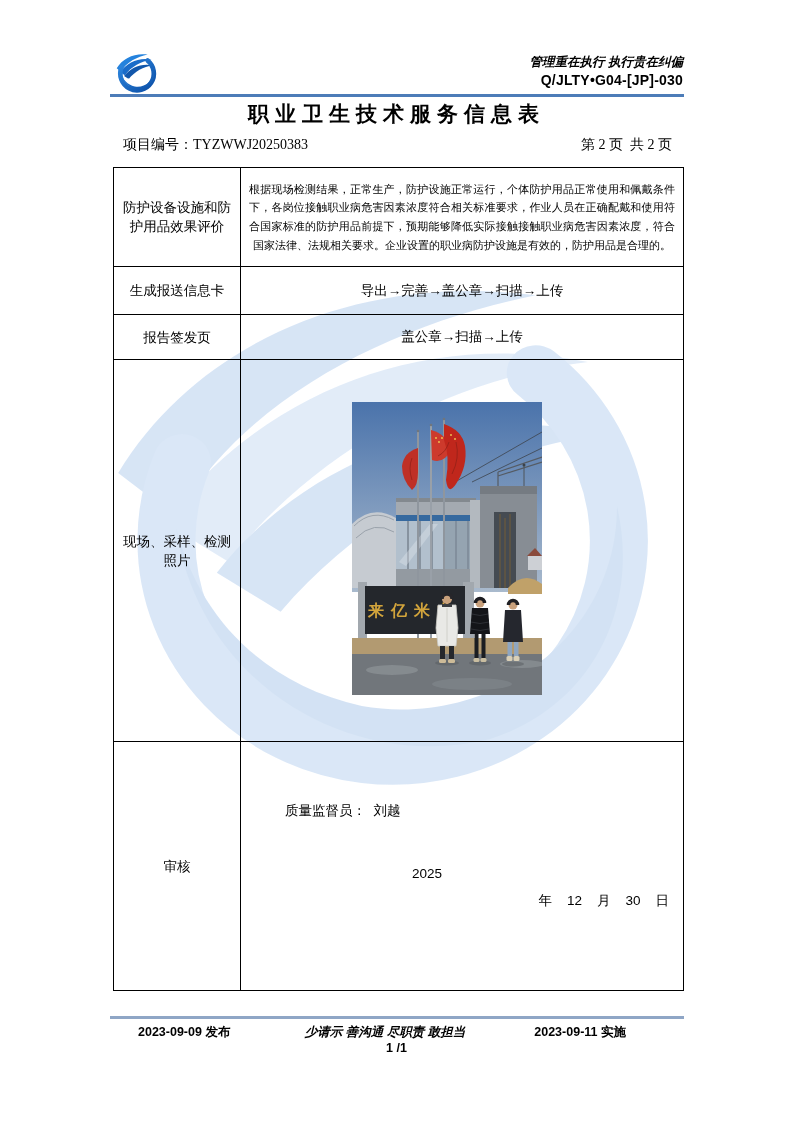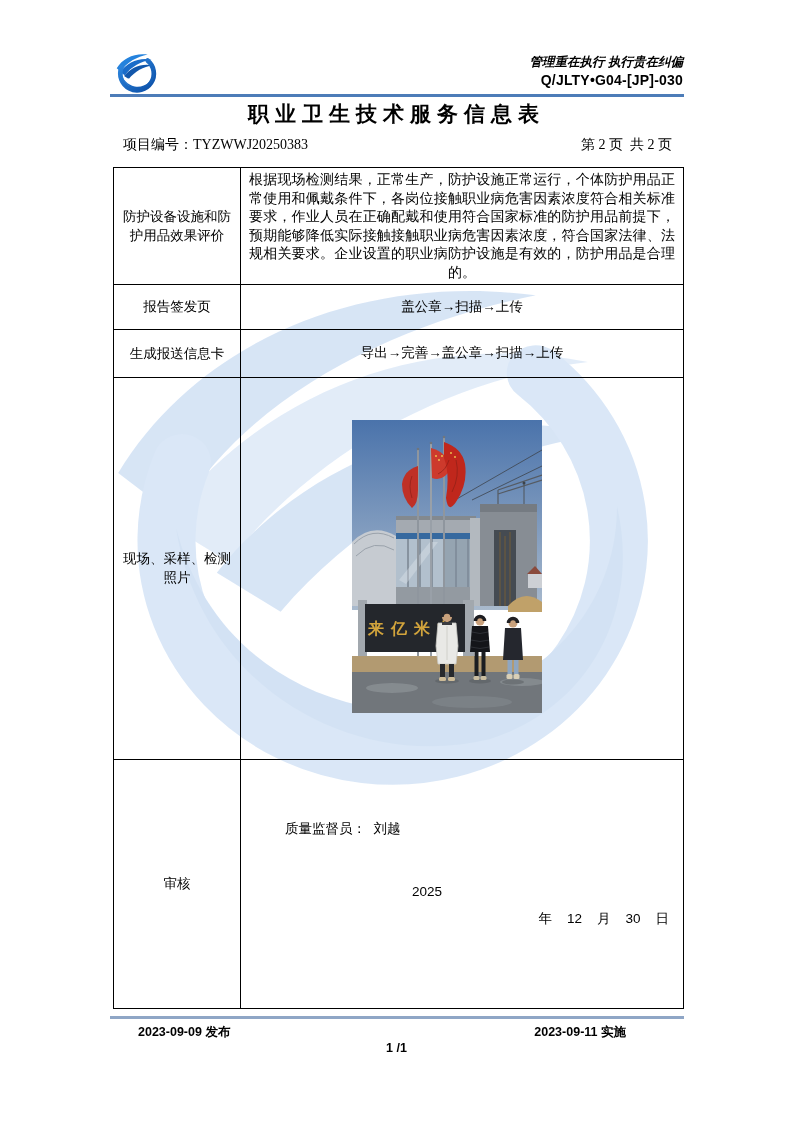--- a/index.html
+++ b/index.html
@@ -26,21 +26,21 @@
   .watermark{position:absolute;left:95px;top:262px;width:580px;height:555px;z-index:0;opacity:0.6;}
 
   
   table.info{
     position:absolute;left:113px;top:167px;width:571px;z-index:1;
     border-collapse:collapse;table-layout:fixed;background:transparent;
   }
   table.info td{border:1.5px solid #000;font-size:13.5px;vertical-align:middle;background:transparent;}
   td.lbl{width:114px;text-align:center;padding:2px 6px;line-height:19px;}
   td.cnt{padding:2px 8px;}
-  .eval-text{text-align:justify;text-align-last:center;line-height:18.6px;font-size:14px;}
+  .eval-text{text-align:justify;text-align-last:center;line-height:18.6px;font-size:11px;}
   .flow{text-align:center;}
   .photo-cell{position:relative;vertical-align:top;}
   .site-photo{position:absolute;left:111px;top:42px;width:190px;height:293px;display:block;}
   .audit-cell{position:relative;}
   .inspector-line{position:absolute;left:12px;top:60px;white-space:pre;margin-left:32px;}
   .audit-year{position:absolute;left:0;right:70px;top:124px;text-align:center;white-space:pre;}
   .audit-date{position:absolute;right:14px;top:150px;white-space:pre;text-align:center;}
 
   
   .footer-rule{position:absolute;left:110px;top:1016px;width:574px;height:2.5px;background:#8fa6c6;}
@@ -86,26 +86,26 @@
 
   <table class="info">
     <tbody>
         <tr>
       <td class="lbl" style="height:94px;">防护设备设施和防护用品效果评价</td>
       <td class="cnt">
         <div class="eval-text">根据现场检测结果，正常生产，防护设施正常运行，个体防护用品正常使用和佩戴条件下，各岗位接触职业病危害因素浓度符合相关标准要求，作业人员在正确配戴和使用符合国家标准的防护用品前提下，预期能够降低实际接触接触职业病危害因素浓度，符合国家法律、法规相关要求。企业设置的职业病防护设施是有效的，防护用品是合理的。</div>
       </td>
     </tr>
     <tr>
+      <td class="lbl" style="height:43px;">生成报送信息卡</td>
+      <td class="cnt flow">导出→完善→盖公章→扫描→上传</td>
+    </tr>
+    <tr>
       <td class="lbl" style="height:40px;">报告签发页</td>
       <td class="cnt flow">盖公章→扫描→上传</td>
-    </tr>
-    <tr>
-      <td class="lbl" style="height:43px;">生成报送信息卡</td>
-      <td class="cnt flow">导出→完善→盖公章→扫描→上传</td>
     </tr>
     <tr>
       <td class="lbl" style="height:377px;">现场、采样、检测照片</td>
       <td class="cnt photo-cell">
 
         <svg class="site-photo" viewBox="0 0 190 293" aria-hidden="true">
           <defs>
             <linearGradient id="skyg" x1="0" y1="0" x2="0" y2="1">
               <stop offset="0" stop-color="#4a73ab"></stop>
                   <stop offset="1" stop-color="#a9bacd"></stop>
@@ -215,16 +215,17 @@
         <div class="inspector-line">质量监督员：  刘越</div>
         <div class="audit-year">2025</div>
         <div class="audit-date">年    12    月    30    日</div>
       </td>
     </tr>
   </tbody>
     </table>
 
   <div class="footer-rule"></div>
   <div class="footer-release">2023-09-09 发布</div>
+  <div class="footer-motto">少请示 善沟通 尽职责 敢担当</div>
   <div class="footer-implement">2023-09-11 实施</div>
   <div class="footer-pagenum">1 /1</div>
 
 </div>
 
 </body></html>

